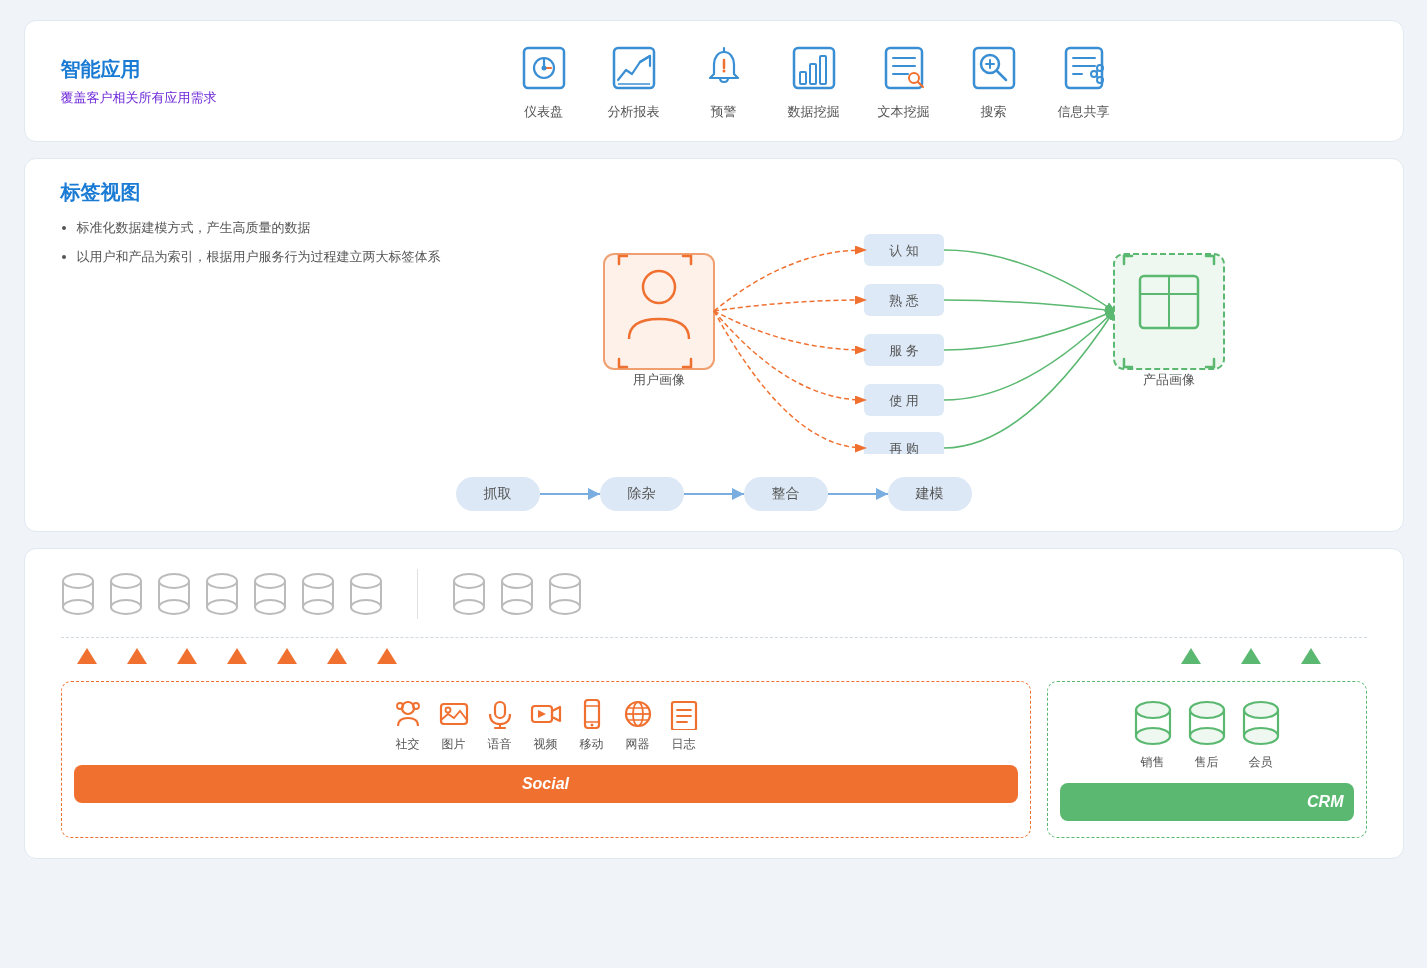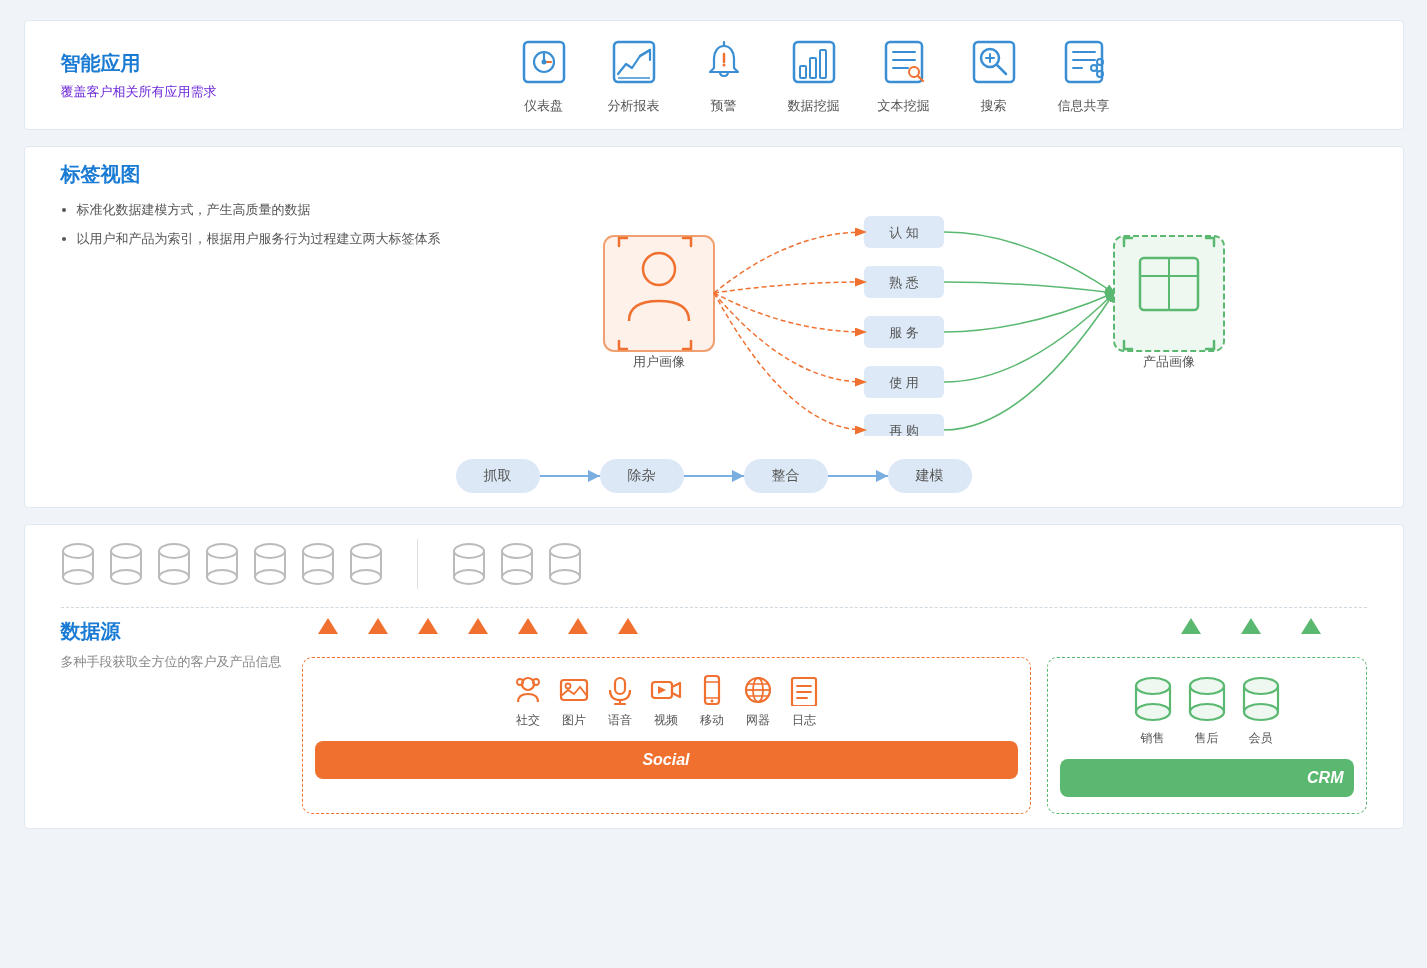--- a/index.html
+++ b/index.html
@@ -11,23 +11,23 @@
     }
     .main-container {
       max-width: 1380px;
       margin: 0 auto;
       display: flex;
       flex-direction: column;
       gap: 16px;
     }
     .section-card {
       background: #fff;
-      border-radius: 4px;
+      border-radius: 12px;
       border: 1px solid #e0e8f0;
-      padding: 14px 36px;
+      padding: 20px 36px;
     }
     
     .smart-app-section {
       display: flex;
       align-items: center;
       gap: 40px;
     }
     .section-label {
       min-width: 160px;
     }
@@ -479,28 +479,22 @@
             <line x1="2" y1="10" x2="2" y2="36" stroke="#bbb" stroke-width="2"></line>
             <line x1="32" y1="10" x2="32" y2="36" stroke="#bbb" stroke-width="2"></line>
             <ellipse cx="17" cy="36" rx="15" ry="7" stroke="#bbb" stroke-width="2" fill="none"></ellipse>
           </svg>
       </div>
     </div>
 
     <div style="border-top:1px dashed #d0d8e0;margin:18px 0 10px 0;"></div>
 
     <div style="display:flex;gap:20px;align-items:flex-start;">
-      <div class="data-source-left">
-        <div class="section-title">数据源</div>
-        <div class="section-subtitle" style="font-size:13px;color:#888;margin-top:6px;line-height:1.7;">
-          <span>多种手段获取全方位的客户及产品信息</span>
-        </div>
-      </div>
-
-      <div style="flex:1;display:flex;flex-direction:column;gap:23px;">
+
+      <div style="flex:1;display:flex;flex-direction:column;gap:17px;">
 
         <div style="display:flex;gap:14px;padding:0 16px;align-items:flex-end;">
           <div style="display:flex;gap:30px;">
             <div class="up-arrow-orange"></div>
             <div class="up-arrow-orange"></div>
             <div class="up-arrow-orange"></div>
             <div class="up-arrow-orange"></div>
             <div class="up-arrow-orange"></div>
             <div class="up-arrow-orange"></div>
             <div class="up-arrow-orange"></div>

